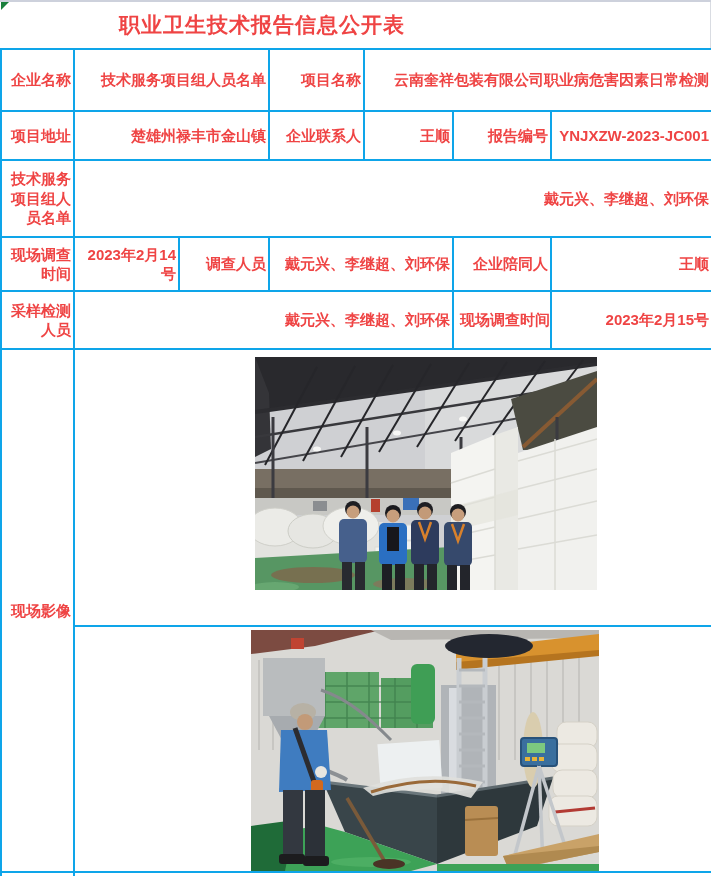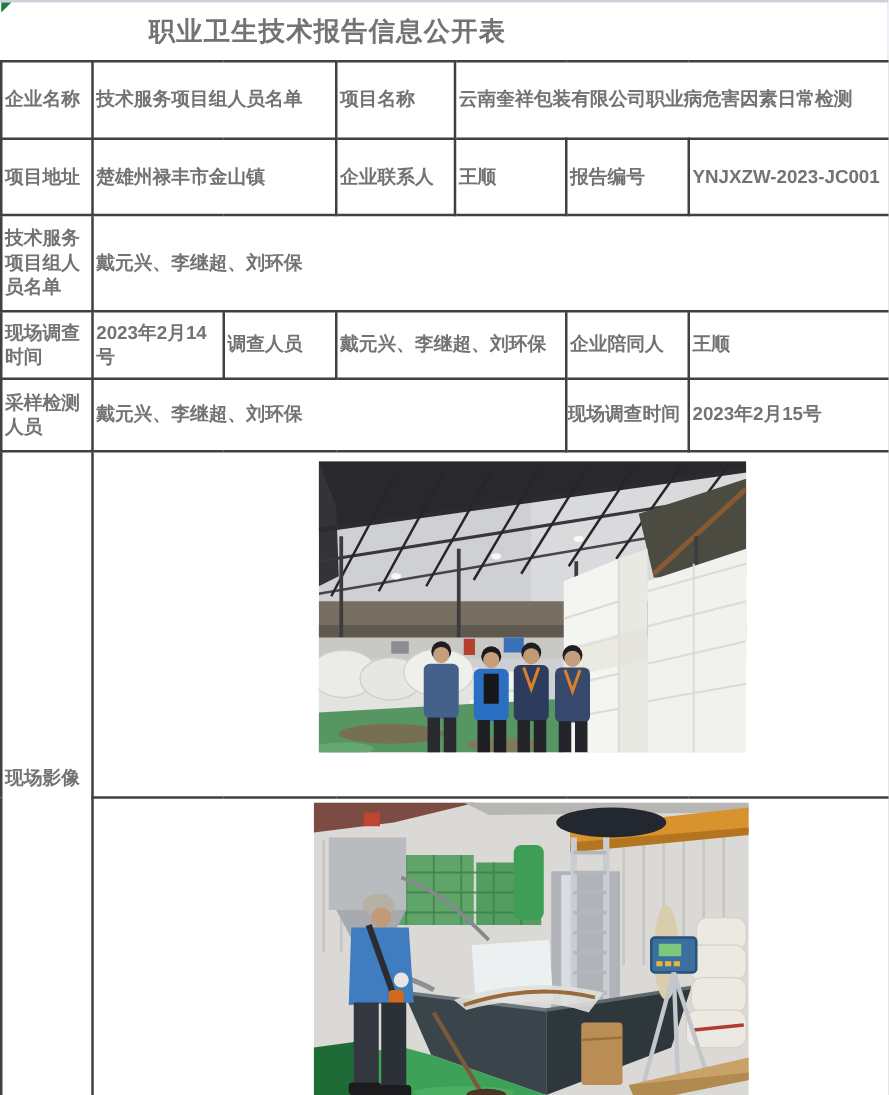--- a/index.html
+++ b/index.html
@@ -1,21 +1,21 @@
 <!DOCTYPE html>
 <html><head>
 <meta charset="utf-8">
 <style>
   html,body{margin:0;padding:0;background:#ffffff;}
   .sheet{
     position:relative;
     width:711px;height:876px;
     background:#ffffff;
     font-family:"Liberation Sans","DejaVu Sans",sans-serif;
-    color:#737373;
+    color:#ef4444;
     overflow:hidden;
   }
   .top-strip{position:absolute;top:0;left:0;width:711px;height:2px;background:#cdd1dc;}
   .title-bar{
     position:absolute;top:2px;left:0;width:711px;height:46px;
     display:flex;align-items:center;justify-content:center;
     box-sizing:border-box;border-right:1px solid #d9dce2;
   }
   .title-bar .title{
     font-size:21px;font-weight:700;letter-spacing:1px;
@@ -24,22 +24,22 @@
   }
   .excel-marker{
     position:absolute;top:2px;left:1px;width:0;height:0;
     border-top:8px solid #1a7f3c;border-right:8px solid transparent;
   }
   table.form{
     position:absolute;top:48px;left:0;
     border-collapse:collapse;table-layout:fixed;width:711px;
   }
   table.form td{
-    border:2px solid #404040;
-    text-align:left;vertical-align:middle;
+    border:2px solid #0ea5e9;
+    text-align:right;vertical-align:middle;
     font-size:15px;font-weight:700;line-height:1.3;
     padding:1px 2px;overflow:hidden;
     word-break:break-all;
   }
   td.left-wrap{text-align:left;padding-left:5px;}
   td.serif{font-family:Liberation Sans, sans-serif;font-size:15px;}
   td.shift-left{padding-right:112px;}
   td.photo-cell{padding:0;position:relative;}
   .photo-box{position:absolute;}
   .photo-box svg{display:block;}
@@ -67,21 +67,21 @@
     </colgroup>
 
     <tbody>
         <tr style="height:62px">
       <td>企业名称</td>
       <td colspan="2">技术服务项目组人员名单</td>
       <td>项目名称</td>
       <td colspan="3">云南奎祥包装有限公司职业病危害因素日常检测</td>
     </tr>
 
-    <tr style="height:61px">
+    <tr style="height:49px">
       <td>项目地址</td>
       <td colspan="2">楚雄州禄丰市金山镇</td>
       <td>企业联系人</td>
       <td>王顺</td>
       <td>报告编号</td>
       <td class="serif">YNJXZW-2023-JC001</td>
     </tr>
 
     <tr style="height:77px">
       <td class="left-wrap">技术服务项目组人员名单</td>

